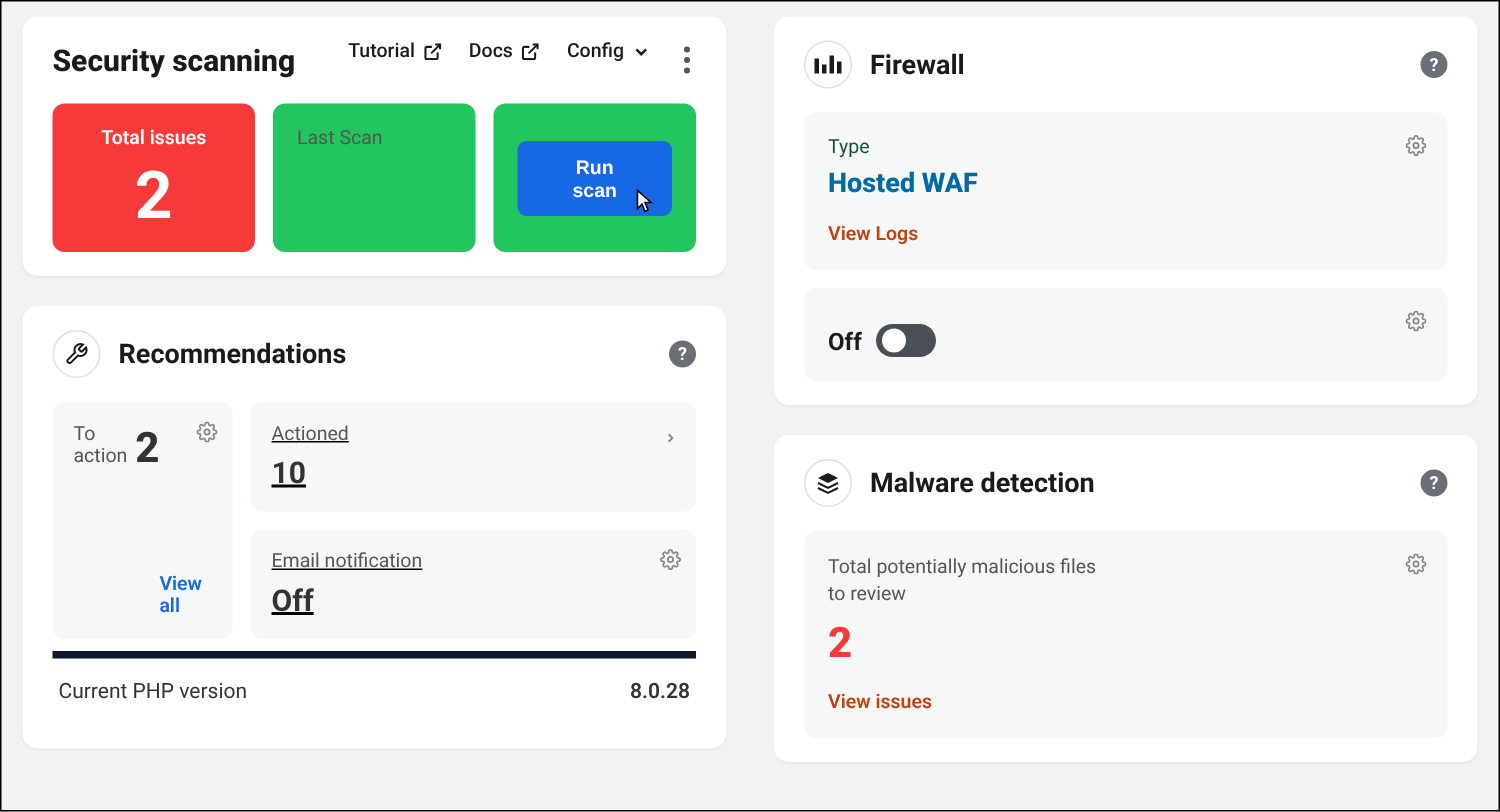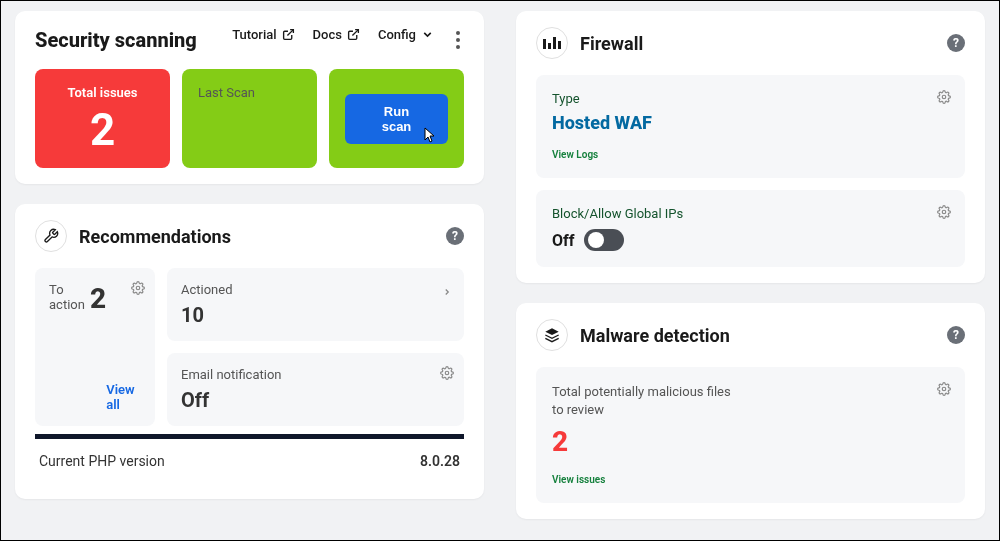--- a/index.html
+++ b/index.html
@@ -46,21 +46,21 @@
     font-size: 13px;
     color: #1a1a1a;
     font-weight: 500;
   }
   .header-link { display: flex; align-items: center; gap: 5px; cursor: pointer; }
   .header-link svg { width: 13px; height: 13px; }
   .kebab { display: flex; flex-direction: column; gap: 3px; padding: 4px; cursor: pointer; }
   .kebab span { width: 4px; height: 4px; background: #555; border-radius: 50%; }
   .row-boxes { display: flex; gap: 12px; }
   .box {
-    background: #84cc16;
+    background: #22c55e;
     border-radius: 8px;
     padding: 16px;
     flex: 1;
     position: relative;
   }
   .box-red {
     background: #f63a3a;
     color: #fff;
     text-align: center;
     display: flex;
@@ -129,20 +129,21 @@
   .rec-left .gear-icon { position: absolute; top: 12px; right: 10px; }
   .rec-left .label-sm { font-size: 13px; color: #555; margin-bottom: 6px; }
   .rec-left .big-num { font-size: 28px; font-weight: 800; color: #333; }
   .rec-left .link { margin-top: auto; font-size: 13px; font-weight: 600; color: #1668e3; cursor: pointer; padding-top: 56px; }
   .rec-right { flex: 1; display: flex; flex-direction: column; gap: 12px; }
   .rec-box {
     background: #f6f7f9;
     border-radius: 8px;
     padding: 14px;
     position: relative;
+    text-decoration: underline;
   }
   .rec-box .label-sm { font-size: 13px; color: #555; margin-bottom: 6px; }
   .rec-box .value-lg { font-size: 20px; font-weight: 700; color: #333; }
   .chevron { position: absolute; top: 14px; right: 12px; color: #888; }
   .rec-box .gear-icon { position: absolute; top: 12px; right: 10px; }
   .list-row {
     display: flex;
     justify-content: space-between;
     padding: 14px 4px;
     font-size: 14px;
@@ -154,21 +155,21 @@
   .panel {
     background: #f6f7f9;
     border-radius: 8px;
     padding: 16px;
     position: relative;
     margin-bottom: 12px;
   }
   .panel .label-sm { font-size: 13px; color: #14532d; margin-bottom: 6px; }
   .panel .value-lg { font-size: 18px; font-weight: 800; color: #0369a1; }
   .panel .gear-icon { position: absolute; top: 14px; right: 14px; }
-  .link-blue { font-size: 10px; font-weight: 600; color: #15803d; cursor: pointer; margin-top: 16px; display: inline-block; }
+  .link-blue { font-size: 13px; font-weight: 600; color: #c2410c; cursor: pointer; margin-top: 16px; display: inline-block; }
   .toggle-row { display: flex; align-items: center; gap: 10px; margin-top: 8px; }
   .toggle-val { font-size: 16px; font-weight: 700; color: #1a1a1a; }
   .toggle {
     width: 40px; height: 22px;
     background: #4a4e55;
     border-radius: 11px;
     position: relative;
     cursor: pointer;
   }
   .toggle::after {
@@ -324,21 +325,20 @@
         <div class="value-lg">Hosted WAF</div>
         <span class="link-blue">View Logs</span>
       </div>
       <div class="panel" style="margin-bottom:0">
         <span class="gear-icon">
           <svg width="14" height="14" viewBox="0 0 24 24" fill="none" stroke="currentColor" stroke-width="2">
               <circle cx="12" cy="12" r="3"></circle>
               <path d="M19.4 15a1.65 1.65 0 0 0 .33 1.82l.06.06a2 2 0 1 1-2.83 2.83l-.06-.06a1.65 1.65 0 0 0-1.82-.33 1.65 1.65 0 0 0-1 1.51V21a2 2 0 1 1-4 0v-.09A1.65 1.65 0 0 0 9 19.4a1.65 1.65 0 0 0-1.82.33l-.06.06a2 2 0 1 1-2.83-2.83l.06-.06a1.65 1.65 0 0 0 .33-1.82 1.65 1.65 0 0 0-1.51-1H3a2 2 0 1 1 0-4h.09A1.65 1.65 0 0 0 4.6 9a1.65 1.65 0 0 0-.33-1.82l-.06-.06a2 2 0 1 1 2.83-2.83l.06.06a1.65 1.65 0 0 0 1.82.33H9a1.65 1.65 0 0 0 1-1.51V3a2 2 0 1 1 4 0v.09a1.65 1.65 0 0 0 1 1.51 1.65 1.65 0 0 0 1.82-.33l.06-.06a2 2 0 1 1 2.83 2.83l-.06.06a1.65 1.65 0 0 0-.33 1.82V9a1.65 1.65 0 0 0 1.51 1H21a2 2 0 1 1 0 4h-.09a1.65 1.65 0 0 0-1.51 1z"></path>
             </svg>
         </span>
-        <div class="label-sm">Block/Allow Global IPs</div>
         <div class="toggle-row">
           <span class="toggle-val">Off</span>
           <div class="toggle"></div>
         </div>
       </div>
     </div>
 
     <div class="card">
       <div class="card-header">
         <div class="card-title">

